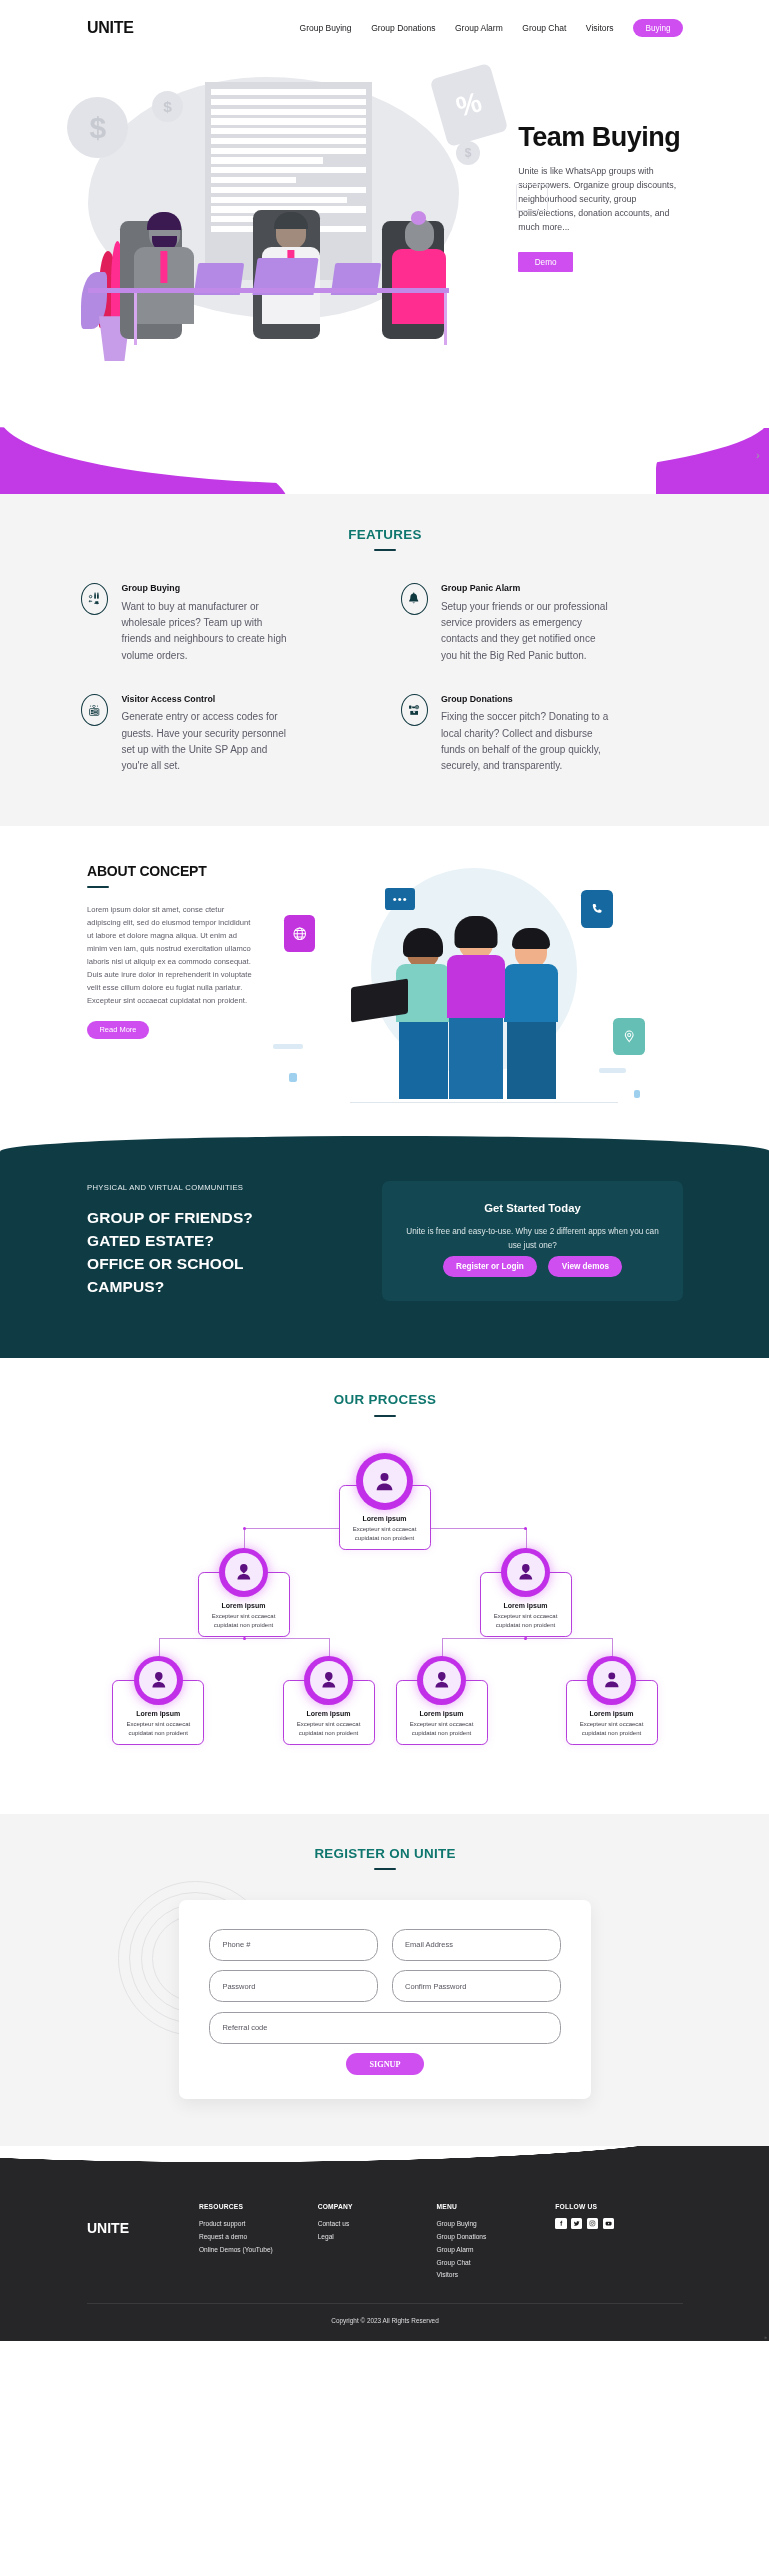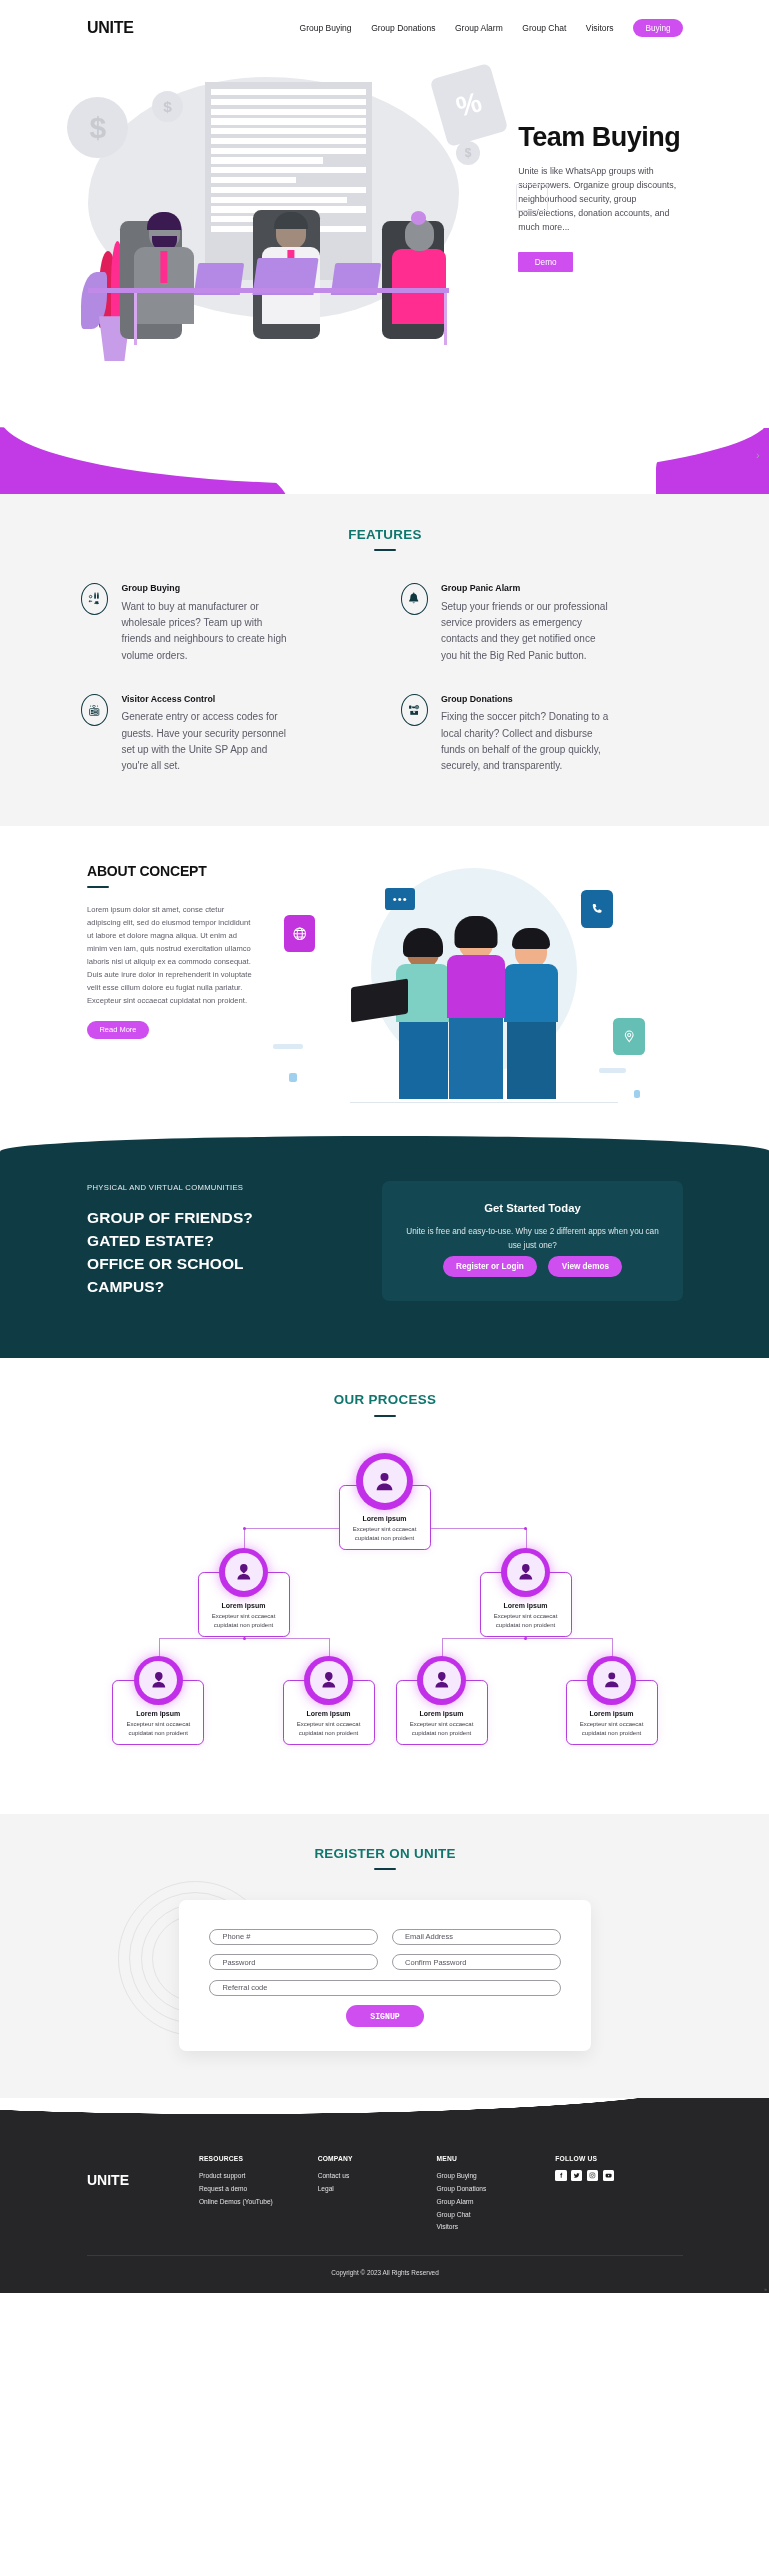--- a/index.html
+++ b/index.html
@@ -290,30 +290,30 @@
   .rings { position: absolute; left: 118px; top: 67px; }
   .ring { position: absolute; border: 0.7px solid #e3e3e5; border-radius: 50%; }
   .form-card {
     position: relative; z-index: 2;
     width: 412px; margin: 30px auto 0 auto; background: #fff;
     border-radius: 7.2px; padding: 29px 30px 24px 30px;
     box-shadow: 0 5.2px 17.5px rgba(0,0,0,.07);
   }
   .form-row { display: flex; gap: 13.4px; margin-bottom: 9.3px; }
   .fi {
-    flex: 1; height: 16px; border: 0.6px solid #9c9ca3; border-radius: 13.4px;
+    flex: 1; height: 32px; border: 0.6px solid #9c9ca3; border-radius: 13.4px;
     padding: 0 12.4px; font-size: 7.5px; color: #2e2e36;
     font-family: inherit; background: #fff; outline: none;
   }
   .fi::placeholder { color: #55555f; }
   .signup-btn {
     display: block; margin: 4px auto 0 auto;
     background: #cf4ef0; color: #fff; border: none; border-radius: 11.3px;
     padding: 6.7px 24px; font-size: 8.2px; font-weight: 700;
-    font-family: Liberation Mono, monospace; cursor: pointer;
+    font-family: Liberation Serif, serif; cursor: pointer;
   }
 
   
   .footer-wrap { position: relative; background: #fff; }
   .footer-curve {
     height: 36px; background: #262628;
     border-radius: 0 0 0 0;
     -webkit-mask-image: radial-gradient(100% 140% at 30% -40%, transparent 60%, #000 60.5%);
     mask-image: radial-gradient(100% 140% at 30% -40%, transparent 60%, #000 60.5%);
   }

